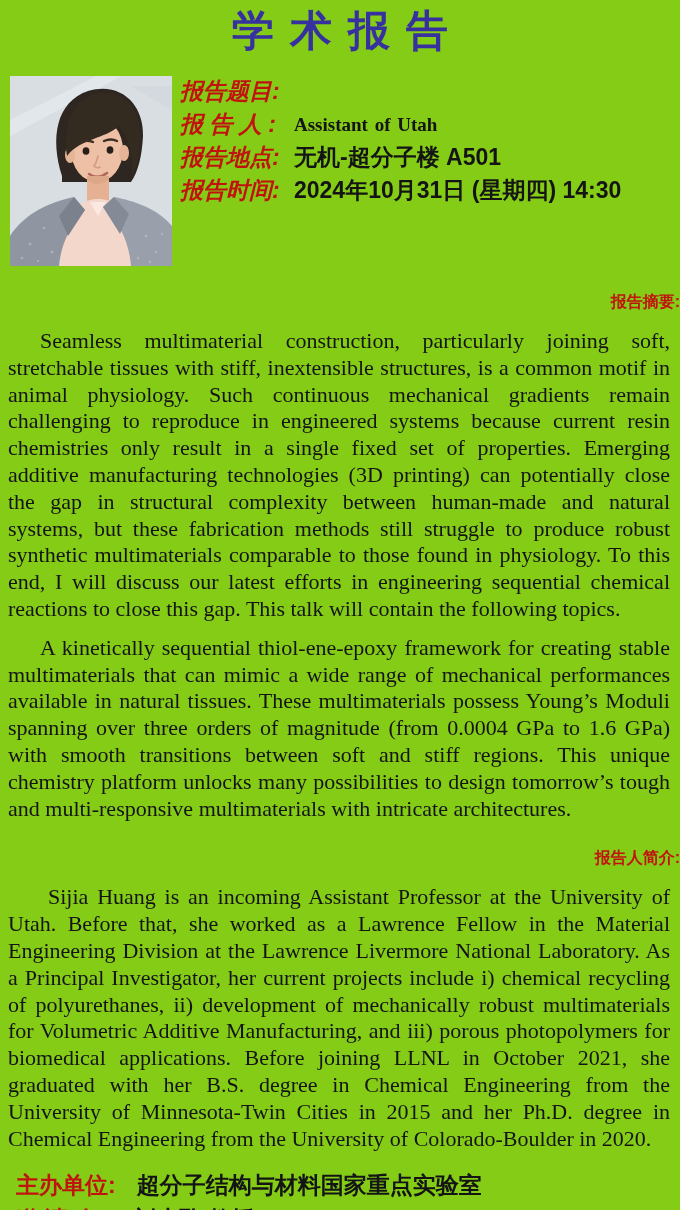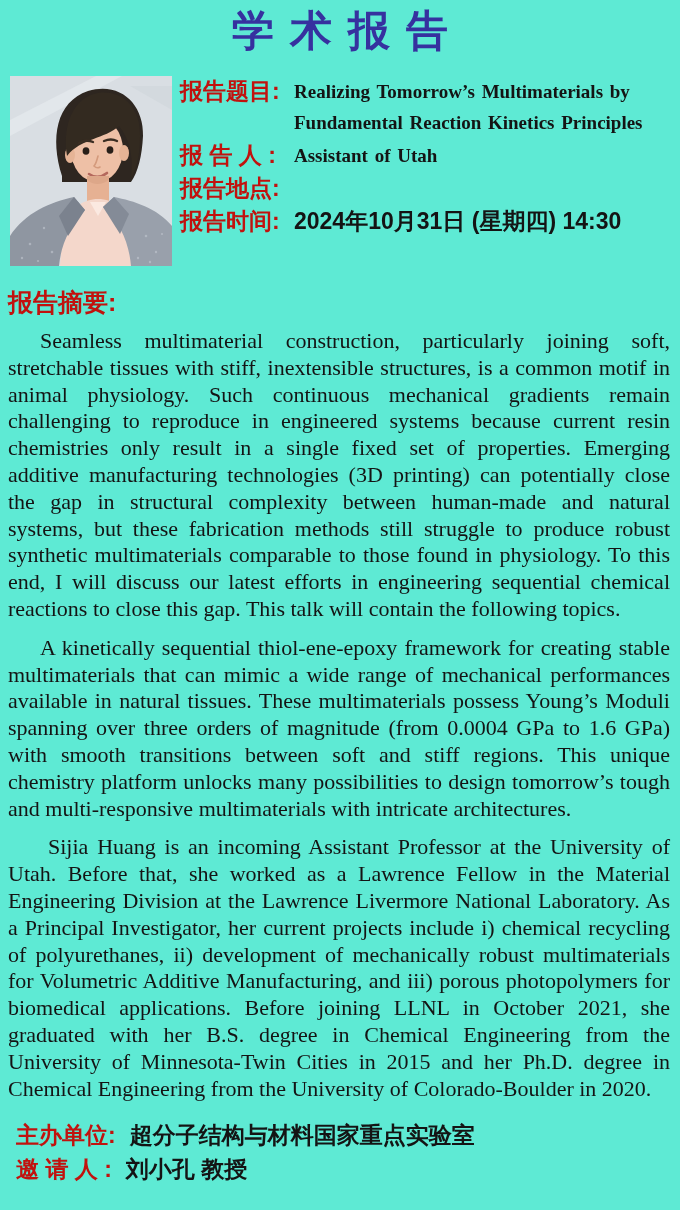--- a/index.html
+++ b/index.html
@@ -2,59 +2,59 @@
 <html style="--blue: #36319f; --red: #c1120e; --ink: #141414;"><head>
 <meta charset="utf-8">
 <style>
   :root{
     --blue:#36319f;
     --red:#c1120e;
     --ink:#141414;
   }
   html,body{margin:0;padding:0;background:#ffffff;}
   .page{
-    width:680px;height:1210px;background:#5eead4;overflow:hidden;
+    width:680px;height:1210px;background:#84cc16;overflow:hidden;
     font-family:"Liberation Sans",sans-serif;color:var(--ink);
     position:relative;box-sizing:border-box;
   }
   .title{
     margin:6px 0 0 0;text-align:center;
     font-size:42px;font-weight:bold;color:var(--blue);
     letter-spacing:16px;text-indent:16px;line-height:50px;
   }
   .header{display:flex;margin:20px 8px 0 10px;}
   .photo{width:162px;height:190px;flex:none;overflow:hidden;}
   .photo svg{display:block;}
   .info{flex:1;margin-left:8px;padding-top:0;}
   .row{display:flex;align-items:flex-start;margin-bottom:2px;}
   .lbl{
     color:var(--red);font-weight:bold;font-size:23px;line-height:31px;
-    flex:none;width:114px;white-space:nowrap;
+    flex:none;width:114px;white-space:nowrap;font-style:italic;
   }
   .flbl{
     color:var(--red);font-weight:bold;font-size:23px;line-height:34px;
     flex:none;margin-right:14px;white-space:nowrap;
   }
   .val{font-weight:bold;color:var(--ink);}
   .val.serif{
     font-family:"Liberation Serif",serif;font-size:19px;line-height:31px;
     white-space:nowrap;word-spacing:2px;
   }
   .val.sans{font-size:23px;line-height:31px;white-space:nowrap;}
   .sec{
-    color:var(--red);font-size:25px;font-weight:bold;
-    margin:22px 0 10px 8px;line-height:28px;
+    color:var(--red);font-size:16px;font-weight:bold;
+    margin:22px 0 10px 8px;line-height:28px;text-align:right;
   }
   .body-p{
     font-family:"Liberation Serif",serif;font-size:22px;line-height:26.8px;
     color:var(--ink);text-align:justify;margin:12px 10px 0 8px;text-indent:32px;
   }
   .body-p.bio{text-indent:40px;}
   .footer{margin:16px 0 0 16px;}
-  .frow{display:flex;align-items:flex-end;}
+  .frow{display:flex;align-items:flex-end;gap:7px;}
   .fval{font-weight:bold;font-size:23px;line-height:34px;color:var(--ink);white-space:nowrap;}
 </style>
 </head>
 <body>
 
 <div class="page">
 
   <h1 class="title">学术报告</h1>
 
   <div class="header">
@@ -102,45 +102,43 @@
             <circle cx="128" cy="182" r="1.2"></circle>
           <circle cx="152" cy="158" r="1.1"></circle>
             <circle cx="140" cy="186" r="1.2"></circle>
         </g>
       </svg>
     </div>
 
     <div class="info">
       <div class="row">
         <span class="lbl">报告题目:</span>
-        <div class="val serif">
-          <div>Realizing Tomorrow’s Multimaterials by</div>
-          <div>Fundamental Reaction Kinetics Principles</div>
-        </div>
       </div>
       <div class="row">
         <span class="lbl">报 告 人 :</span>
         <div class="val serif">
           <div>Assistant of Utah</div>
         </div>
       </div>
       <div class="row">
         <span class="lbl">报告地点:</span>
+        <div class="val sans">无机-超分子楼 A501</div>
       </div>
       <div class="row">
         <span class="lbl">报告时间:</span>
         <div class="val sans">2024年10月31日 (星期四) 14:30</div>
       </div>
     </div>
   </div>
 
   <h2 class="sec">报告摘要:</h2>
   <p class="body-p">Seamless multimaterial construction, particularly joining soft, stretchable tissues with stiff, inextensible structures, is a common motif in animal physiology. Such continuous mechanical gradients remain challenging to reproduce in engineered systems because current resin chemistries only result in a single fixed set of properties. Emerging additive manufacturing technologies (3D printing) can potentially close the gap in structural complexity between human-made and natural systems, but these fabrication methods still struggle to produce robust synthetic multimaterials comparable to those found in physiology. To this end, I will discuss our latest efforts in engineering sequential chemical reactions to close this gap. This talk will contain the following topics.</p>
   <p class="body-p">A kinetically sequential thiol-ene-epoxy framework for creating stable multimaterials that can mimic a wide range of mechanical performances available in natural tissues. These multimaterials possess Young’s Moduli spanning over three orders of magnitude (from 0.0004 GPa to 1.6 GPa) with smooth transitions between soft and stiff regions. This unique chemistry platform unlocks many possibilities to design tomorrow’s tough and multi-responsive multimaterials with intricate architectures.</p>
 
+  <h2 class="sec">报告人简介:</h2>
   <p class="body-p bio">Sijia Huang is an incoming Assistant Professor at the University of Utah. Before that, she worked as a Lawrence Fellow in the Material Engineering Division at the Lawrence Livermore National Laboratory. As a Principal Investigator, her current projects include i) chemical recycling of polyurethanes, ii) development of mechanically robust multimaterials for Volumetric Additive Manufacturing, and iii) porous photopolymers for biomedical applications. Before joining LLNL in October 2021, she graduated with her B.S. degree in Chemical Engineering from the University of Minnesota-Twin Cities in 2015 and her Ph.D. degree in Chemical Engineering from the University of Colorado-Boulder in 2020.</p>
 
   <div class="footer">
     <div class="frow">
       <span class="flbl">主办单位:</span>
       <span class="fval">超分子结构与材料国家重点实验室</span>
     </div>
     <div class="frow">
       <span class="flbl">邀 请 人 :</span>
       <span class="fval">刘小孔 教授</span>

